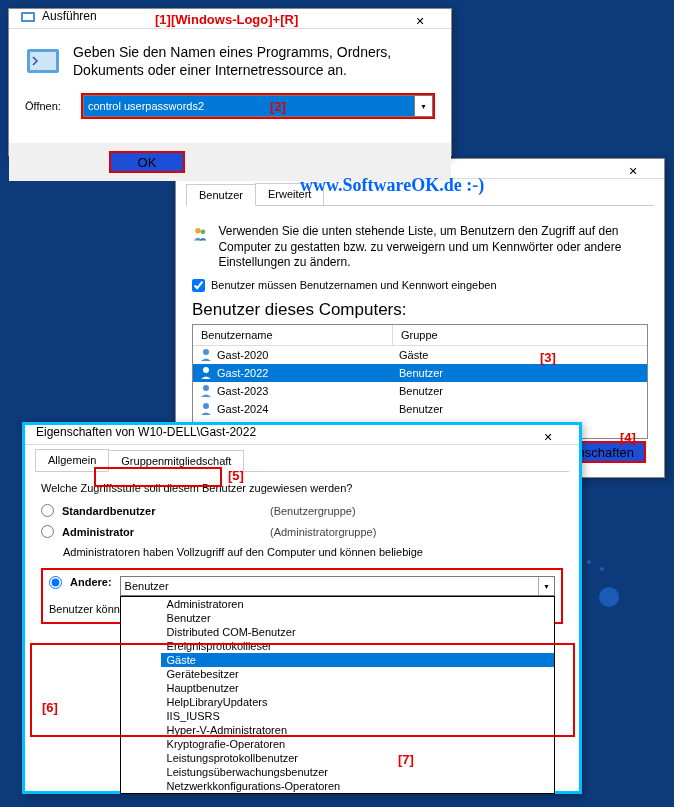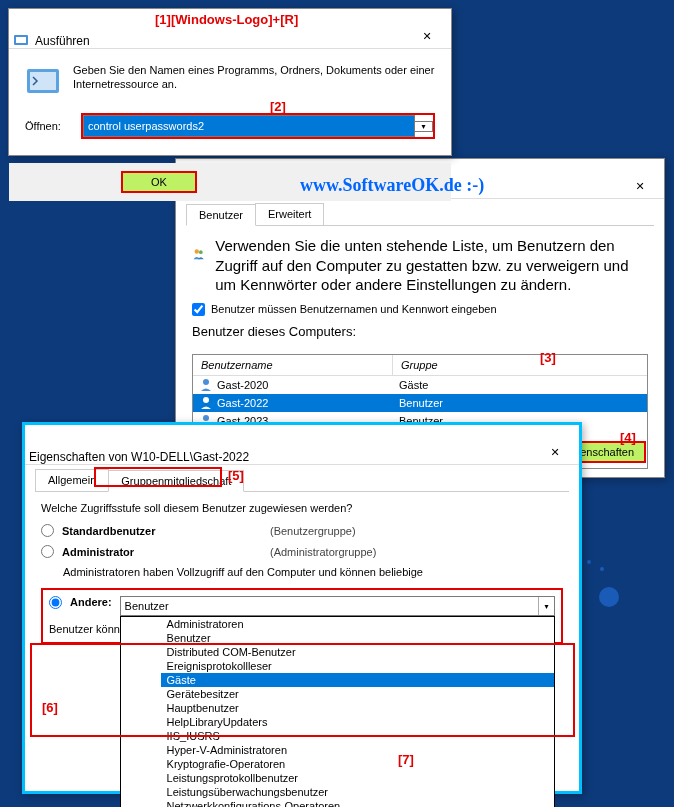--- a/index.html
+++ b/index.html
@@ -31,66 +31,65 @@
       height: 180px;
       z-index: 0;
     }
     .window {
       position: absolute;
       background: #fff;
       border: 1px solid #888;
       box-shadow: 2px 2px 8px rgba(0,0,0,0.3);
     }
     .titlebar {
-      height: 40px;
+      height: 20px;
       background: #fff;
       display: flex;
-      align-items: flex-end;
-      padding: 0 4px;
+      align-items: flex-start;
+      padding: 0 11px;
       border-bottom: 1px solid #ddd;
     }
     .titlebar-icon { width: 16px; height: 16px; margin-right: 6px; }
     .titlebar-text { flex: 1; font-size: 12px; }
     .titlebar-close {
       width: 40px; height: 24px;
       display: flex; align-items: center; justify-content: center;
       cursor: pointer;
     }
     
     .run-dialog { top: 8px; left: 8px; width: 444px; height: 148px; z-index: 3; }
     .run-body { padding: 14px 16px; }
     .run-top { display: flex; gap: 12px; margin-bottom: 14px; }
     .run-icon-box { width: 36px; height: 36px; }
-    .run-desc { font-size: 11px; line-height: 1.3; flex: 1; }
+    .run-desc { font-size: 14px; line-height: 1.3; flex: 1; }
     .run-row { display: flex; align-items: center; gap: 20px; }
     .run-label { font-size: 11px; }
-    .run-input-wrap { flex: 1; display: flex; border: 2px solid #e30000; align-items: center; }
+    .run-input-wrap { flex: 1; display: flex; border: 2px solid #e30000; }
     .run-input {
       flex: 1; height: 22px; font-size: 11px;
       padding: 0 4px; border: 1px solid #7a7a7a;
       background: #fff; color: #000;
     }
     .run-input::selection { background: #0078d7; color: #fff; }
     .run-dropdown-arrow {
       width: 18px; border: 1px solid #7a7a7a; border-left: none;
       display: flex; align-items: center; justify-content: center;
       background: #fff; font-size: 8px;
     }
     .run-buttons {
       display: flex; justify-content: flex-start;
       padding: 8px 16px; background: #f0f0f0; gap: 8px;
       margin-top: 10px;
       padding-left: 100px;
     }
     .btn {
       min-width: 76px; height: 22px;
-      border: 1px solid #888; background: #bef264;
-      font-size: 11px; cursor: pointer;
+      border: 1px solid #888; background: #1d4ed8;
+      font-size: 13px; cursor: pointer;
       padding: 0 10px;
-      margin-left: 12px;
     }
     .btn-primary { border: 2px solid #e30000; }
     
     .annot {
       position: absolute; color: #e30000; font-weight: bold;
       font-size: 13px; z-index: 20;
       font-family: Arial, sans-serif;
     }
     .website-link {
       position: absolute; top: 175px; left: 300px;
@@ -103,32 +102,32 @@
     .tabs { display: flex; border-bottom: 1px solid #ccc; }
     .tab {
       padding: 4px 12px; border: 1px solid #ccc; border-bottom: none;
       background: #fff; font-size: 11px; cursor: pointer;
       margin-right: -1px;
     }
     .tab.active { background: #fff; border-bottom: 1px solid #fff; position: relative; top: 1px; }
     .ua-content { padding: 10px 6px; }
     .ua-intro { display: flex; gap: 10px; margin-bottom: 8px; }
     .ua-users-icon { width: 36px; height: 36px; }
-    .ua-text { font-size: 15px; line-height: 1.3; }
+    .ua-text { font-size: 12px; line-height: 1.3; margin-top: 8px; }
     .checkbox-row { display: flex; align-items: center; gap: 6px; margin-bottom: 8px; font-size: 11px; }
-    .ua-label { font-size: 13px; margin-bottom: 15px; }
+    .ua-label { font-size: 17px; margin-bottom: 4px; }
     .user-list {
       border: 1px solid #888; height: 115px; overflow: auto;
       background: #fff;
     }
     .user-list-header {
       display: flex; background: #fff; border-bottom: 1px solid #ddd;
       font-size: 11px;
     }
-    .user-list-header > div { padding: 4px 8px; font-style: italic; }
+    .user-list-header > div { padding: 4px 8px; }
     .col-name { width: 200px; border-right: 1px solid #ddd; }
     .col-group { flex: 1; }
     .user-row { display: flex; padding: 2px 6px; align-items: center; font-size: 11px; }
     .user-row.selected { background: #0078d7; color: #fff; }
     .user-icon { width: 14px; height: 14px; margin-right: 4px; }
     .user-row .col-name { border: none; display: flex; align-items: center; }
     .user-row .col-group { border: none; }
     .ua-buttons {
       display: flex; justify-content: flex-end; gap: 6px;
       padding: 8px 12px;

